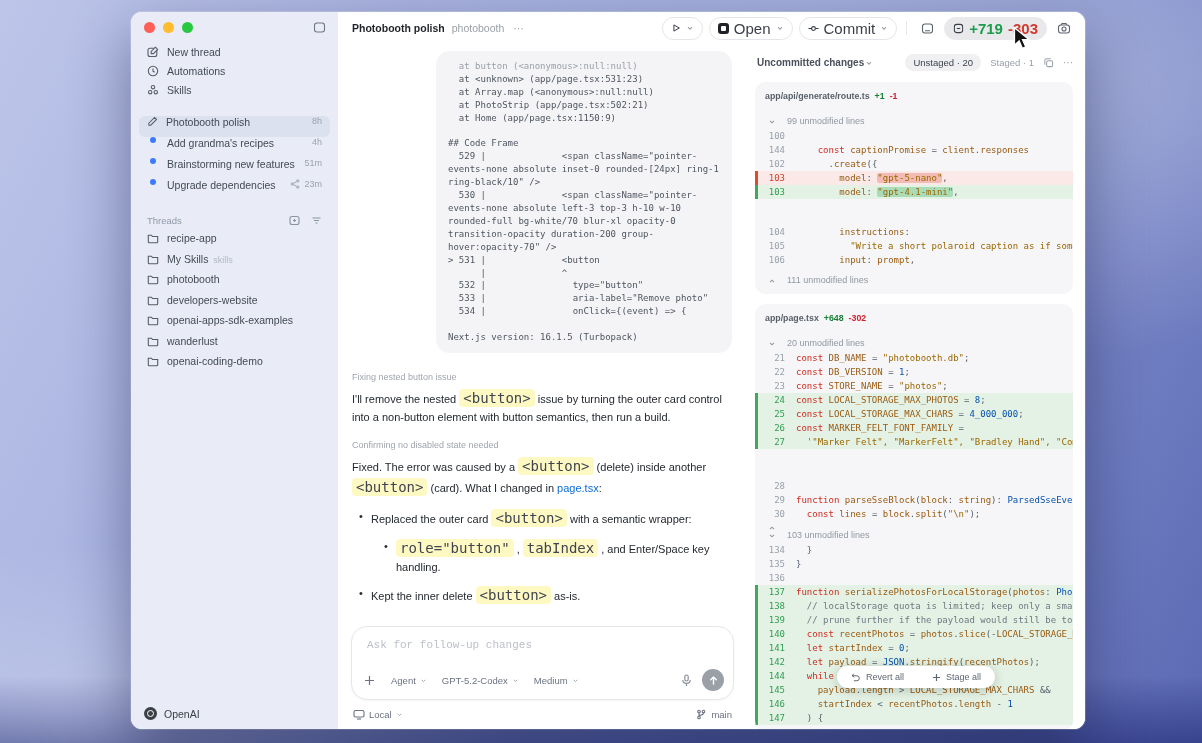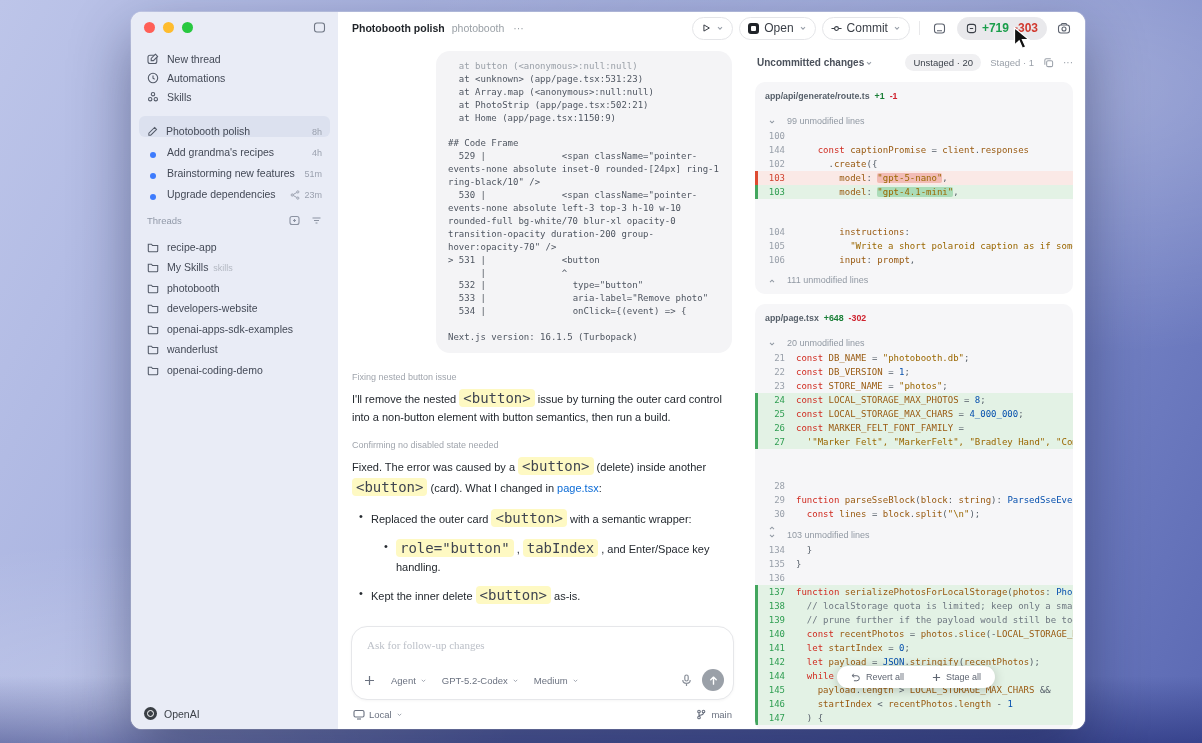--- a/index.html
+++ b/index.html
@@ -14,21 +14,21 @@
   }
   .window{position:absolute;left:131px;top:12px;width:954px;height:717px;border-radius:11px;
     background:#fff;box-shadow:0 24px 60px rgba(18,24,64,.45), 0 0 0 1px rgba(255,255,255,.25);overflow:hidden}
 
   
   .sidebar{position:absolute;left:0;top:0;bottom:0;width:207px;background:#e9ecf6;color:#434956}
   .tl{position:absolute;top:10px;left:13px;display:flex;gap:8px}
   .tl i{width:11px;height:11px;border-radius:50%;display:block}
   .sb-collapse{position:absolute;top:9px;right:12px;color:#6f7684}
   .sb-body{position:absolute;top:34px;left:8px;right:8px;bottom:30px}
-  .srow{display:flex;align-items:flex-end;height:19px;padding:0 8px;font-size:10.5px;border-radius:6px;gap:8px;color:#434956}
+  .srow{display:flex;align-items:flex-start;height:19px;padding:0 8px;font-size:10.5px;border-radius:6px;gap:8px;color:#434956}
   .srow .lbl{white-space:nowrap;overflow:hidden}
   .recent{margin-top:13px}
   .recent .srow{height:21px}
   .srow.sel{background:#dce1ef}
   .srow .time{margin-left:auto;font-size:9px;color:#9ba1af;display:flex;align-items:center;gap:4px}
   .dotb{width:6px;height:6px;border-radius:50%;background:#3d7bfd;flex:none;margin:0 3px}
   .th-hd{display:flex;align-items:center;margin:15px 8px 6px;font-size:9.5px;color:#9199a8}
   .th-hd .hic{margin-left:auto;display:flex;gap:11px;color:#8b92a1}
   .folders .srow{height:20.5px}
   .badge2{font-size:9px;color:#b3b8c2;margin-left:2px}
@@ -37,21 +37,21 @@
   .ailogo::after{content:"";position:absolute;inset:3px;border:1.4px solid #fff;border-radius:50%}
   .sic{flex:none;display:flex;color:#565d6b}
 
   
   .titlebar{position:absolute;left:207px;top:0;width:747px;height:32px;background:#fff;border-bottom:1px solid #f0f0f2;display:flex;align-items:center}
   .tb-title{margin-left:14px;display:flex;align-items:baseline;gap:7px;font-size:10.5px}
   .tb-title .t1{font-weight:bold;color:#1f2328}
   .tb-title .t2{color:#9aa0a6}
   .tb-title .more{color:#9aa0a6;margin-left:2px}
   .tb-actions{margin-left:auto;margin-right:10px;display:flex;align-items:center;gap:6px}
-  .pillbtn{display:flex;align-items:center;gap:5px;height:21px;padding:0 8px;border:1px solid #e4e5e8;border-radius:999px;font-size:12px;color:#3a3f47;background:#fff}
+  .pillbtn{display:flex;align-items:center;gap:5px;height:21px;padding:0 8px;border:1px solid #e4e5e8;border-radius:999px;font-size:15px;color:#3a3f47;background:#fff}
   .iconbtn{display:flex;align-items:center;justify-content:center;width:22px;height:21px;border-radius:7px;color:#5c626e}
   .pillbtn.active{background:#e9e9ec;border-color:#e9e9ec}
   .chev{color:#9aa0aa;display:flex}
   .vdiv{width:1px;height:14px;background:#e8e8ea;margin:0 3px}
   .gplus{color:#1a9e4b;font-weight:bold}
   .gminus{color:#d1392e;font-weight:bold}
   .appico{width:11px;height:11px;border-radius:3px;background:#1f2328;position:relative}
   .appico::after{content:"";position:absolute;left:3px;top:3px;width:5px;height:5px;border-radius:1px;background:#fff}
 
   
@@ -64,21 +64,21 @@
   .msg{margin-top:18px;font-size:11px;line-height:1.5;color:#24292f;padding-right:4px}
   .step{font-size:9px;color:#a0a5ad;margin:13px 0 4px}
   .msg p{margin:4px 0 10px}
   .msg code{font-family:"DejaVu Sans Mono", monospace;font-size:14px;background:#fef9c3;border-radius:4px;padding:1px 4px;color:#3f4450;white-space:nowrap}
   .msg a{color:#0b6bd6;text-decoration:none;cursor:pointer}
   .msg ul{list-style:none;padding-left:7px;margin:10px 0}
   .msg li{margin:9px 0;padding-left:12px;position:relative}
   .msg li::before{content:"•";position:absolute;left:0;color:#24292f}
   .msg ul ul{margin:9px 0 0 6px}
   .composer{position:absolute;left:13px;right:13px;bottom:29px;height:72px;border:1px solid #e6e7ea;border-radius:16px;background:#fff;box-shadow:0 1px 3px rgba(0,0,0,.04)}
-  .composer input{position:absolute;top:11px;left:13px;right:13px;border:0;outline:0;font-size:11px;color:#3f4450;background:transparent;font-family:Liberation Serif, serif}
+  .composer input{position:absolute;top:11px;left:13px;right:13px;border:0;outline:0;font-size:11px;color:#3f4450;background:transparent;font-family:Liberation Mono, monospace}
   .composer input::placeholder{color:#bcc0c8}
   .comp-row{position:absolute;left:11px;right:9px;bottom:8px;display:flex;align-items:center;gap:15px;font-size:9.5px;color:#6b7280}
   .dd{display:flex;align-items:center;gap:4px}
   .comp-right{margin-left:auto;display:flex;align-items:center;gap:10px}
   .send{width:22px;height:22px;border-radius:50%;background:#9aa0a8;color:#fff;display:flex;align-items:center;justify-content:center}
   .chat-footer{position:absolute;left:15px;right:15px;bottom:9px;display:flex;align-items:center;font-size:9.5px;color:#6b7280}
   .cf-right{margin-left:auto;display:flex;align-items:center;gap:5px}
 
   
   .diffpanel{position:absolute;left:616px;top:32px;right:0;bottom:0;background:#fff;overflow:hidden}

